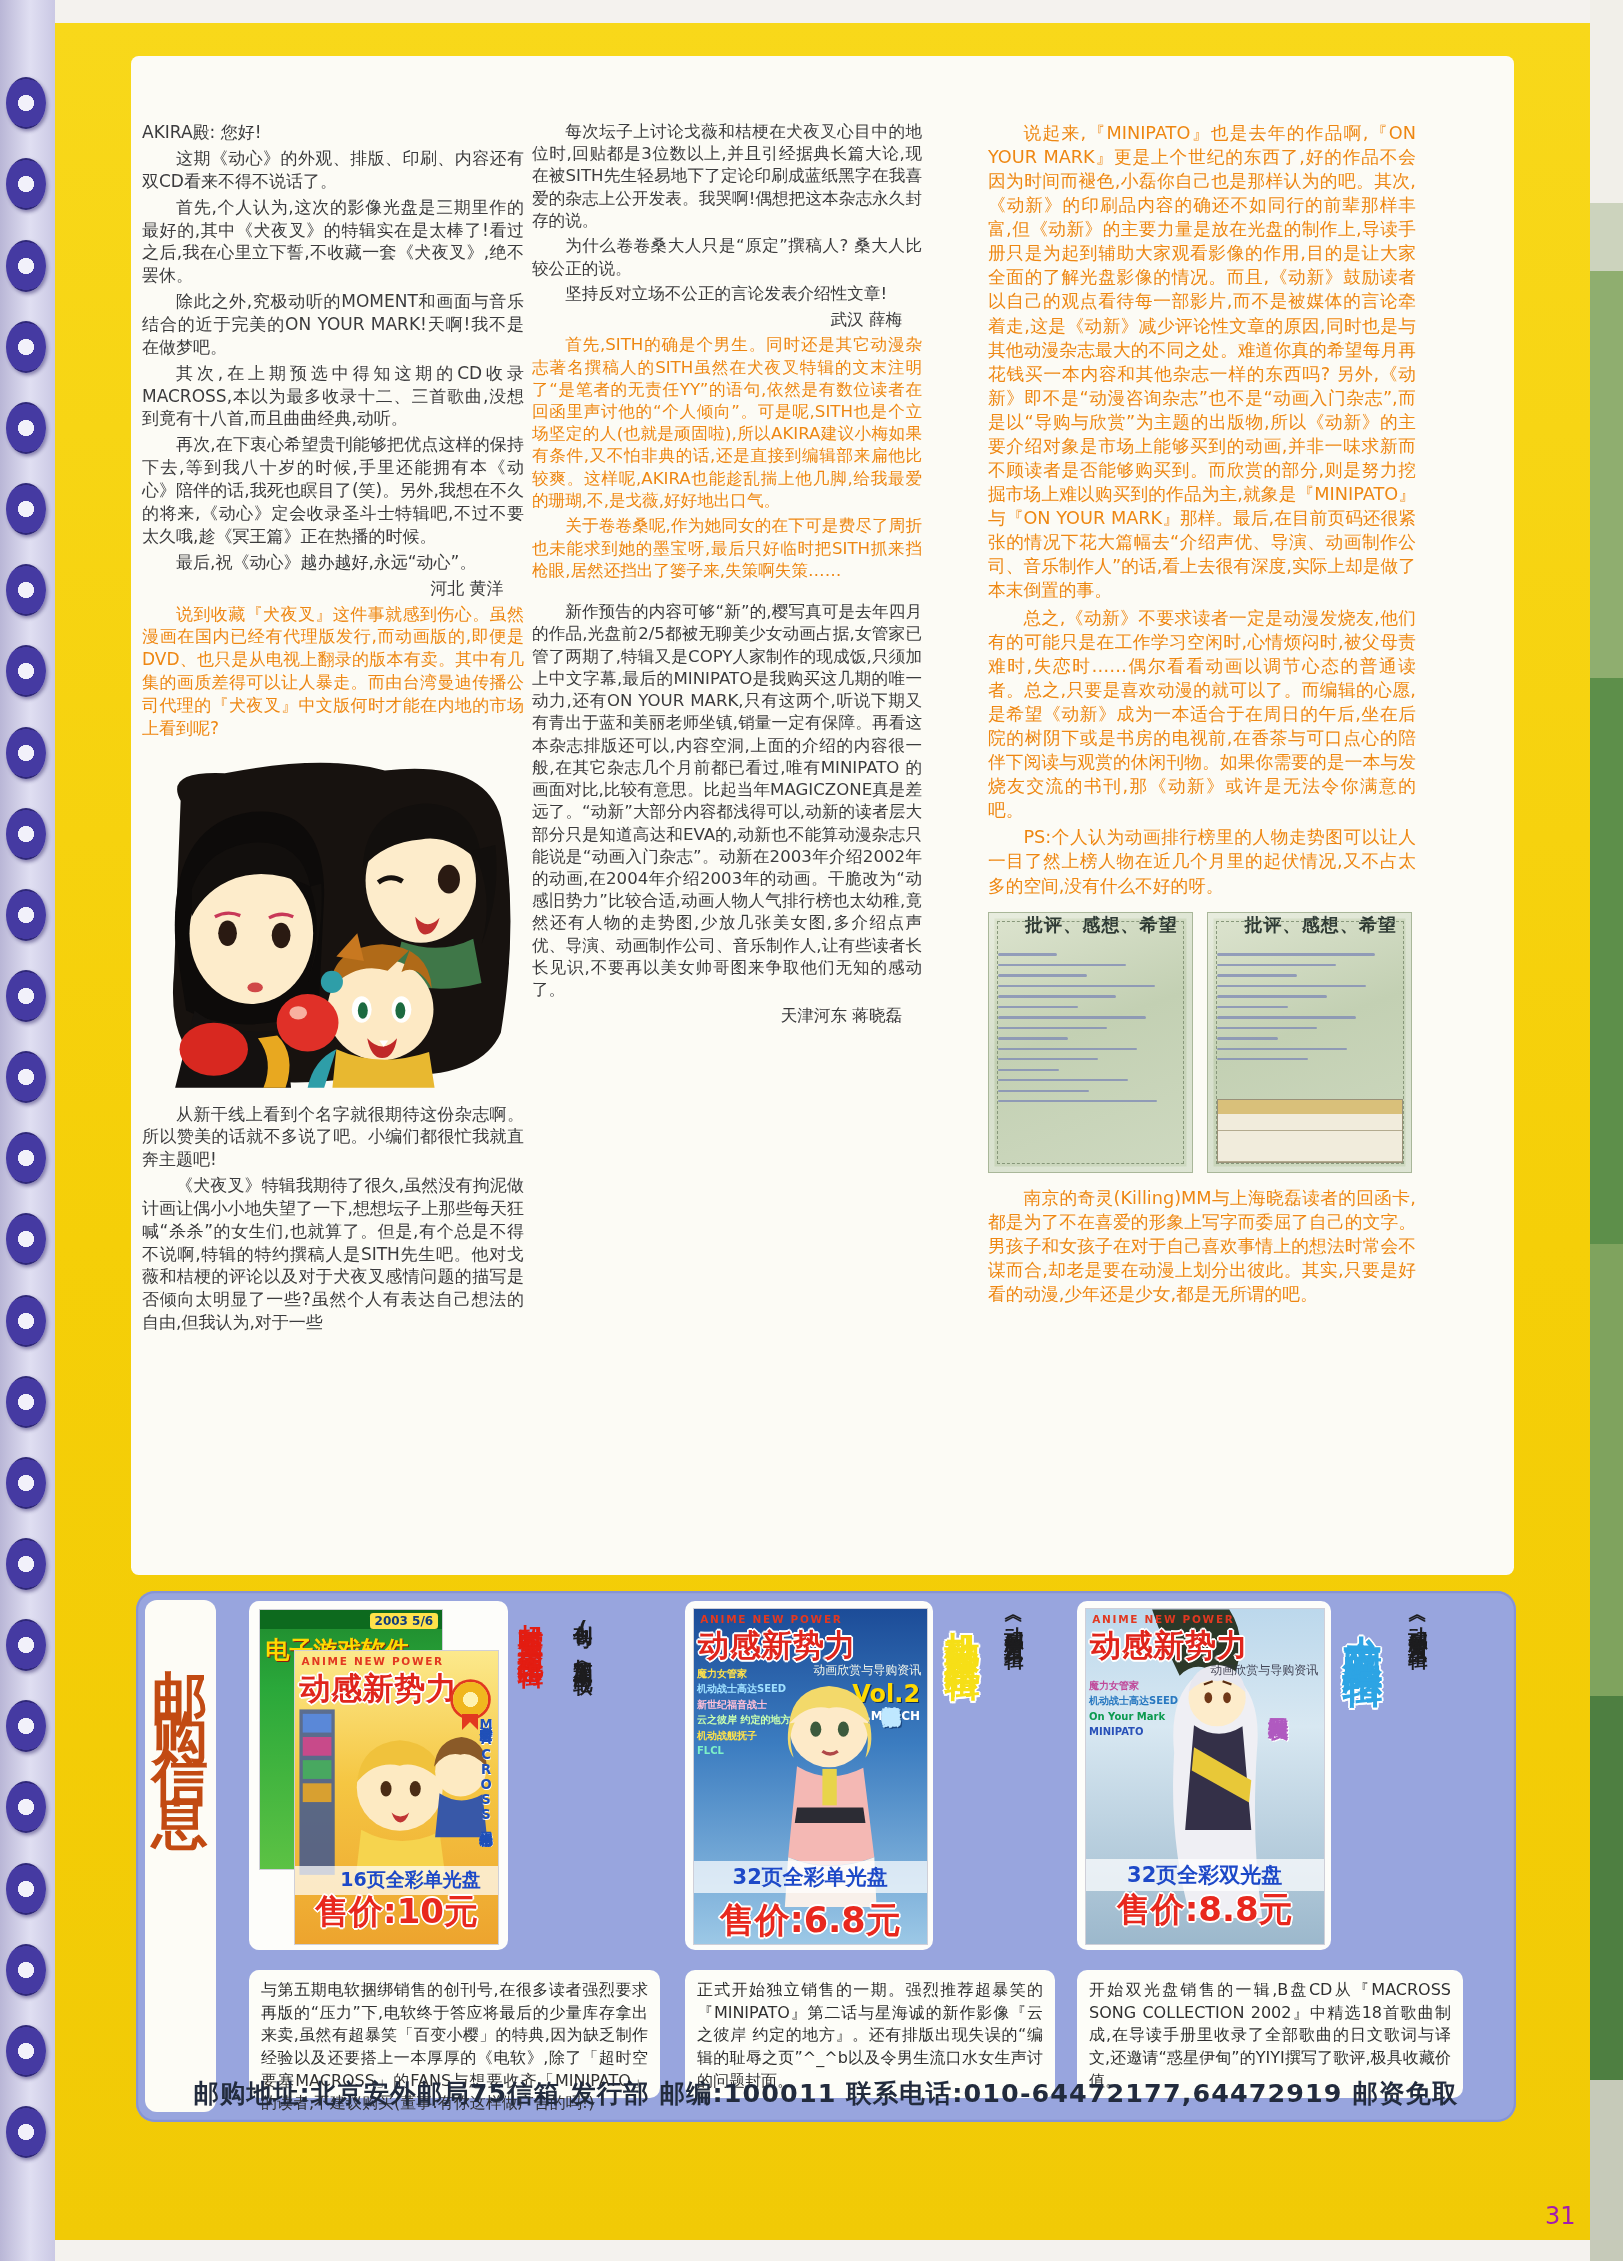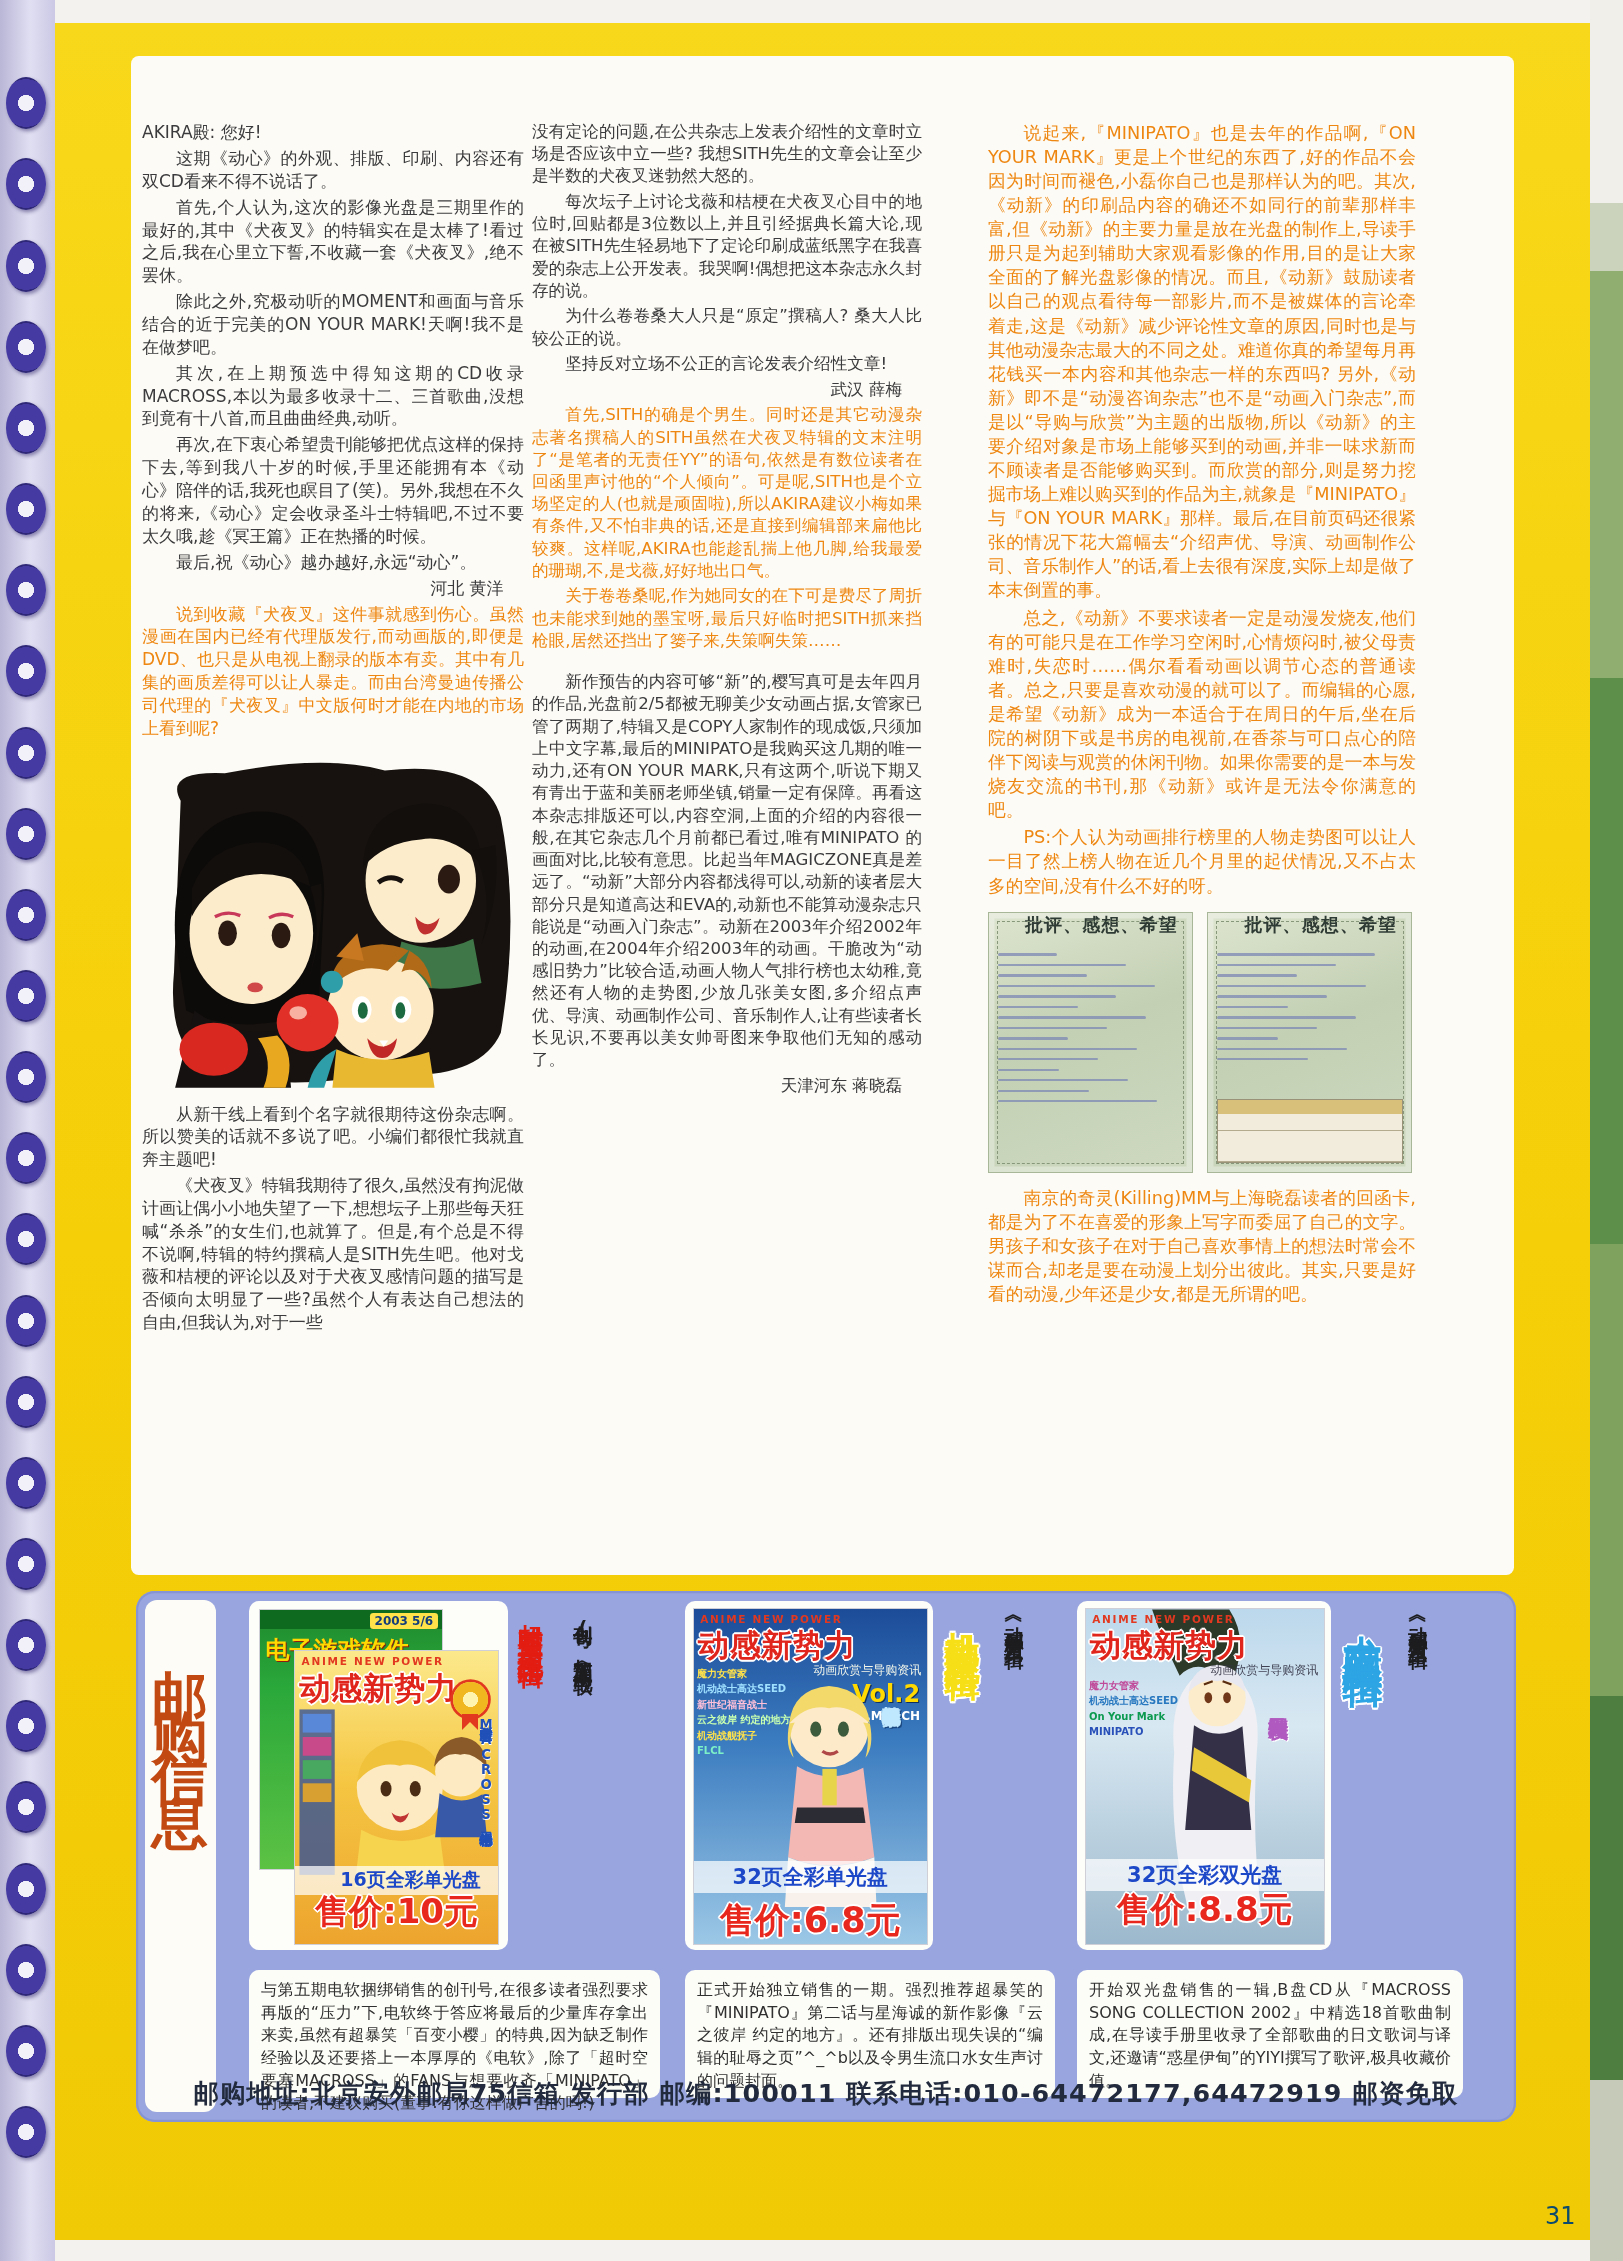--- a/index.html
+++ b/index.html
@@ -68,21 +68,21 @@
   .cov-disc{position:absolute;left:0;right:0;font-weight:900;text-align:center;color:#1d49c8;
             background:rgba(255,255,255,.72);padding:1.7px 0;}
   .cov-price{position:absolute;left:0;right:0;text-align:center;font-weight:900;color:#e8281e;}
   .cov-side{position:absolute;writing-mode:vertical-rl;text-orientation:upright;font-weight:800;line-height:1;}
   .feat{position:absolute;left:3.3px;top:60px;display:flex;flex-direction:column;gap:5px;}
   .feat b{font-size:10px;font-weight:800;line-height:1.05;white-space:nowrap;}
   .rosette{position:absolute;width:35px;height:35px;border-radius:50%;
            background:radial-gradient(circle,#fff3b0 0 30%,#f0b71e 31% 100%);box-shadow:0 0 0 2.8px #e23820;}
   .rosette:after{content:"";position:absolute;left:8.8px;top:32px;border:8.8px solid #e23820;
            border-bottom-color:transparent;}
-  .pagenum{position:absolute;left:1545px;top:2202px;font-size:24px;color:#0c4a6e;}
+  .pagenum{position:absolute;left:1545px;top:2202px;font-size:24px;color:#a21caf;}
 </style>
 </head>
 <body>
 
 <div class="scan">
 
   <div class="binding">
       <div class="ring" style="top: 77px;"></div>
       <div class="ring" style="top: 158px;"></div>
       <div class="ring" style="top: 240px;"></div>
@@ -166,21 +166,20 @@
           <path d="M352,540 Q430,575 520,545 L530,610 L345,610 Z" fill="#e8b830"></path>
           <path d="M352,540 L330,610 L300,610 Q310,560 352,540 Z" fill="#2e9ea8"></path>
         </svg>
       </div>
 
       <p>从新干线上看到个名字就很期待这份杂志啊。所以赞美的话就不多说了吧。小编们都很忙我就直奔主题吧!</p>
       <p>《犬夜叉》特辑我期待了很久,虽然没有拘泥做计画让偶小小地失望了一下,想想坛子上那些每天狂喊“杀杀”的女生们,也就算了。但是,有个总是不得不说啊,特辑的特约撰稿人是SITH先生吧。他对戈薇和桔梗的评论以及对于犬夜叉感情问题的描写是否倾向太明显了一些?虽然个人有表达自己想法的自由,但我认为,对于一些</p>
     </div>
 
     <div class="col col2">
-      <p class="noindent">没有定论的问题,在公共杂志上发表介绍性的文章时立场是否应该中立一些? 我想SITH先生的文章会让至少是半数的犬夜叉迷勃然大怒的。</p>
       <p>每次坛子上讨论戈薇和桔梗在犬夜叉心目中的地位时,回贴都是3位数以上,并且引经据典长篇大论,现在被SITH先生轻易地下了定论印刷成蓝纸黑字在我喜爱的杂志上公开发表。我哭啊!偶想把这本杂志永久封存的说。</p>
       <p>为什么卷卷桑大人只是“原定”撰稿人? 桑大人比较公正的说。</p>
       <p>坚持反对立场不公正的言论发表介绍性文章!</p>
       <p class="sig">武汉 薛梅</p>
       <p class="orange">首先,SITH的确是个男生。同时还是其它动漫杂志著名撰稿人的SITH虽然在犬夜叉特辑的文末注明了“是笔者的无责任YY”的语句,依然是有数位读者在回函里声讨他的“个人倾向”。可是呢,SITH也是个立场坚定的人(也就是顽固啦),所以AKIRA建议小梅如果有条件,又不怕非典的话,还是直接到编辑部来扁他比较爽。这样呢,AKIRA也能趁乱揣上他几脚,给我最爱的珊瑚,不,是戈薇,好好地出口气。</p>
       <p class="orange">关于卷卷桑呢,作为她同女的在下可是费尽了周折也未能求到她的墨宝呀,最后只好临时把SITH抓来挡枪眼,居然还挡出了篓子来,失策啊失策……</p>
       <p style="margin-top:19px;">新作预告的内容可够“新”的,樱写真可是去年四月的作品,光盘前2/5都被无聊美少女动画占据,女管家已管了两期了,特辑又是COPY人家制作的现成饭,只须加上中文字幕,最后的MINIPATO是我购买这几期的唯一动力,还有ON YOUR MARK,只有这两个,听说下期又有青出于蓝和美丽老师坐镇,销量一定有保障。再看这本杂志排版还可以,内容空洞,上面的介绍的内容很一般,在其它杂志几个月前都已看过,唯有MINIPATO 的画面对比,比较有意思。比起当年MAGICZONE真是差远了。“动新”大部分内容都浅得可以,动新的读者层大部分只是知道高达和EVA的,动新也不能算动漫杂志只能说是“动画入门杂志”。动新在2003年介绍2002年的动画,在2004年介绍2003年的动画。干脆改为“动感旧势力”比较合适,动画人物人气排行榜也太幼稚,竟然还有人物的走势图,少放几张美女图,多介绍点声优、导演、动画制作公司、音乐制作人,让有些读者长长见识,不要再以美女帅哥图来争取他们无知的感动了。</p>
       <p class="sig">天津河东 蒋晓磊</p>
     </div>
 

